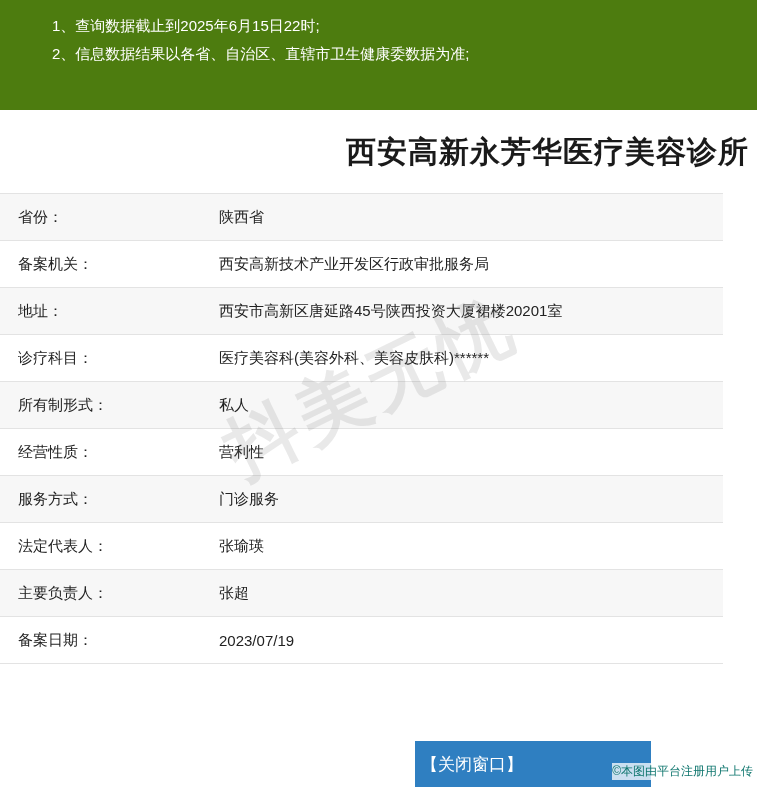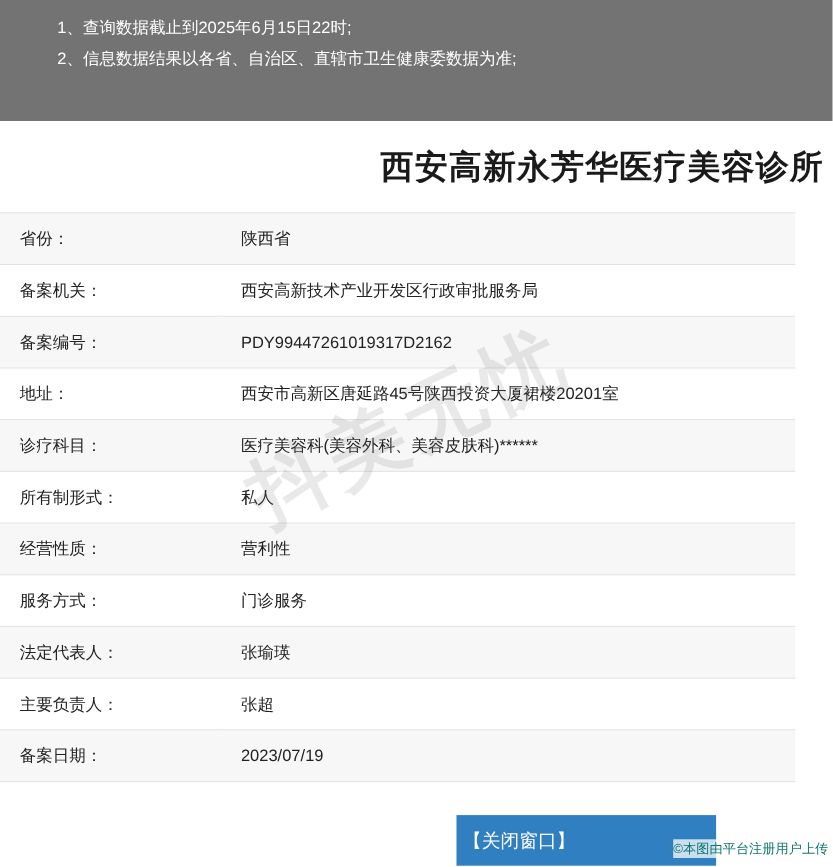--- a/index.html
+++ b/index.html
@@ -8,21 +8,21 @@
   }
   body {
     width: 757px;
     height: 788px;
     background: #ffffff;
     font-family: "Liberation Sans", sans-serif;
     overflow: hidden;
     position: relative;
   }
   .notice {
-    background: #737373;
+    background: #4d7c0f;
     color: #ffffff;
     padding: 12px 0 14px 0;
     box-sizing: border-box;
     height: 110px;
   }
   .notice-line {
     font-size: 15px;
     line-height: 28px;
     padding-left: 52px;
     white-space: nowrap;
@@ -127,24 +127,20 @@
   <tbody>
     <tr>
       <td class="cell-label">省份：</td>
       <td class="cell-value">陕西省</td>
     </tr>
     <tr>
       <td class="cell-label">备案机关：</td>
       <td class="cell-value">西安高新技术产业开发区行政审批服务局</td>
     </tr>
     <tr>
-      <td class="cell-label">备案编号：</td>
-      <td class="cell-value">PDY99447261019317D2162</td>
-    </tr>
-    <tr>
       <td class="cell-label">地址：</td>
       <td class="cell-value">西安市高新区唐延路45号陕西投资大厦裙楼20201室</td>
     </tr>
     <tr>
       <td class="cell-label">诊疗科目：</td>
       <td class="cell-value">医疗美容科(美容外科、美容皮肤科)******</td>
     </tr>
     <tr>
       <td class="cell-label">所有制形式：</td>
       <td class="cell-value">私人</td>

